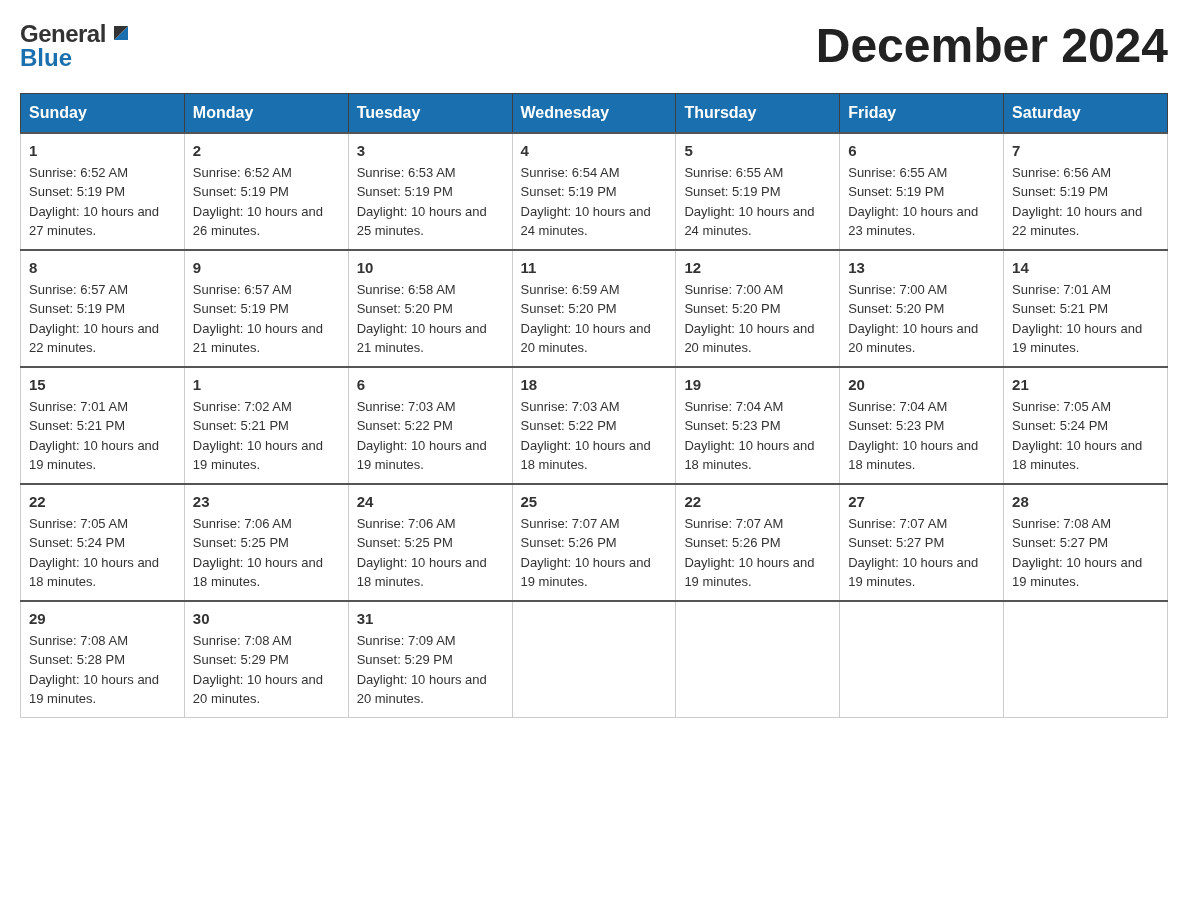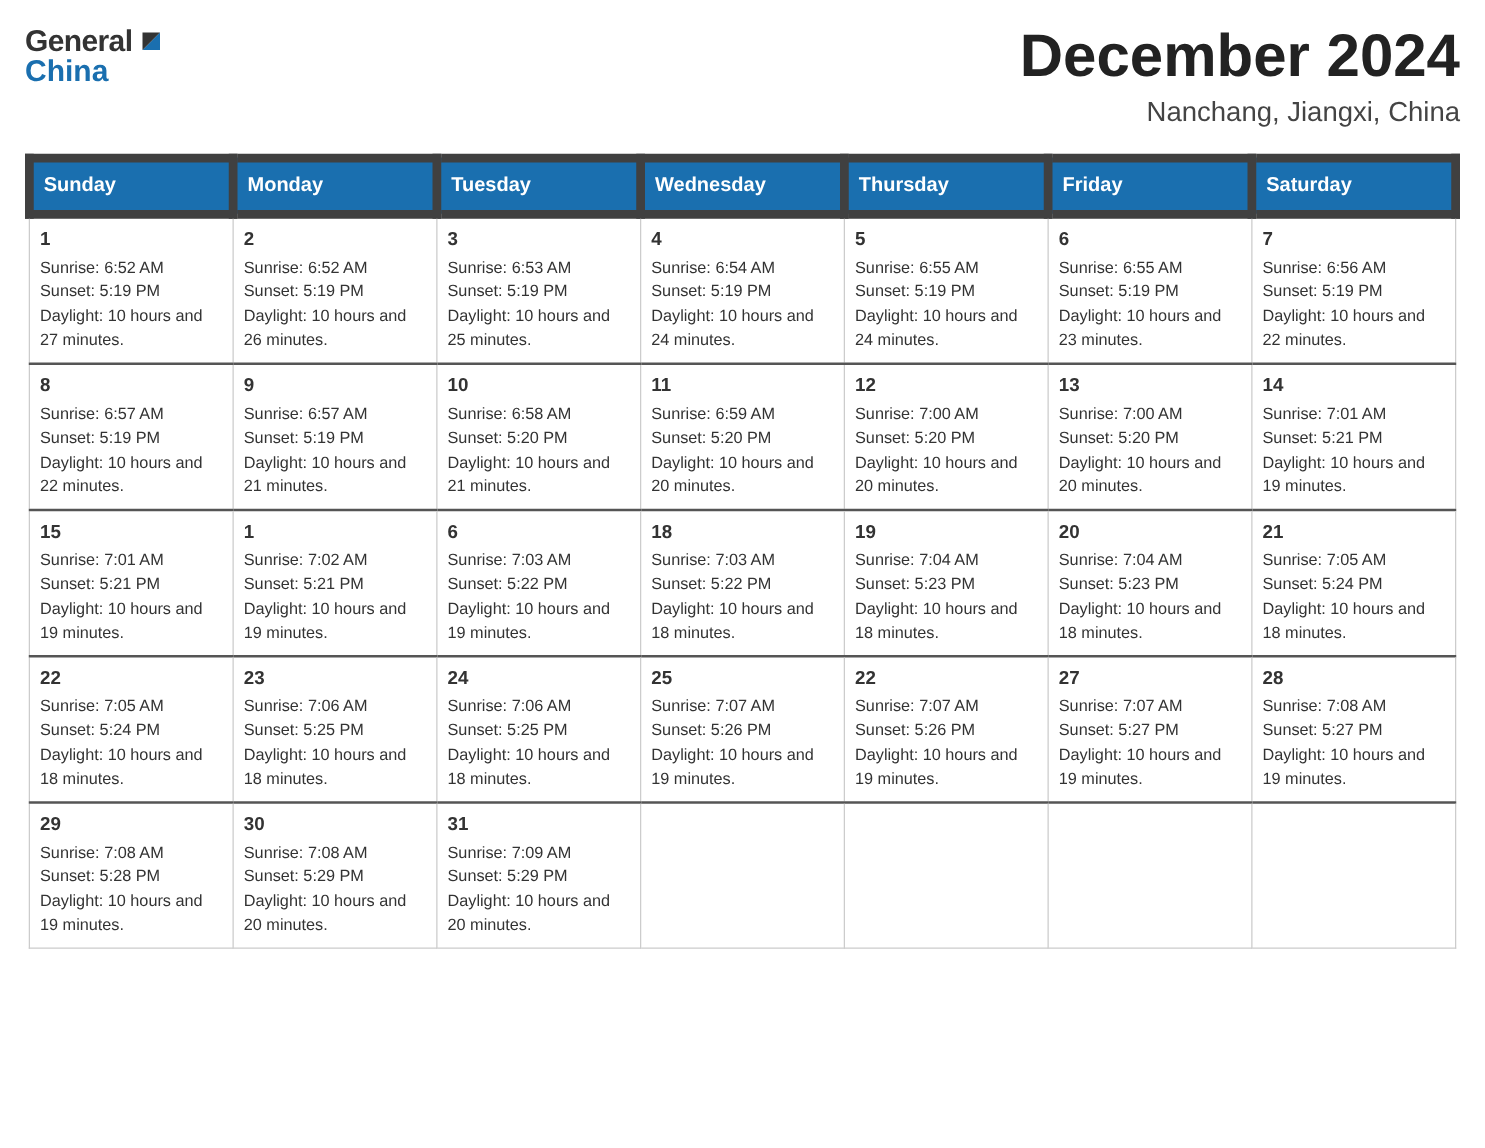--- a/index.html
+++ b/index.html
@@ -35,21 +35,21 @@
       border-collapse: collapse;
       table-layout: fixed;
     }
     .calendar-table th {
       background-color: #1a6faf;
       color: #fff;
       font-size: 16px;
       font-weight: bold;
       padding: 10px 8px;
       text-align: left;
-      border: 7px solid #404040;
+      border: 1px solid #404040;
     }
     .calendar-table td {
       vertical-align: top;
       padding: 8px;
       border: 1px solid #ccc;
       font-size: 13px;
       color: #333;
       min-height: 100px;
       height: 100px;
     }
@@ -99,25 +99,24 @@
   <div class="logo-wrapper">
     <div class="logo-line1">
       <span class="general-text">General</span>
       <span style="margin-left:4px; margin-bottom:-2px;">
         <svg width="22" height="22" viewBox="0 0 22 22">
           <polygon points="4,18 18,18 18,4" fill="#1a6faf"></polygon>
           <polygon points="4,4 18,4 4,18" fill="#333"></polygon>
         </svg>
       </span>
     </div>
-    <div class="logo-line2">China</div>
+    <div class="logo-line2">Blue</div>
   </div>
   <div class="title-block">
     <div class="month-year">December 2024</div>
-    <div class="location">Nanchang, Jiangxi, China</div>
   </div>
 </div>
 
 <table class="calendar-table">
   <thead>
     <tr>
     <th>Sunday</th>
         <th>Monday</th>
         <th>Tuesday</th>
         <th>Wednesday</th>

